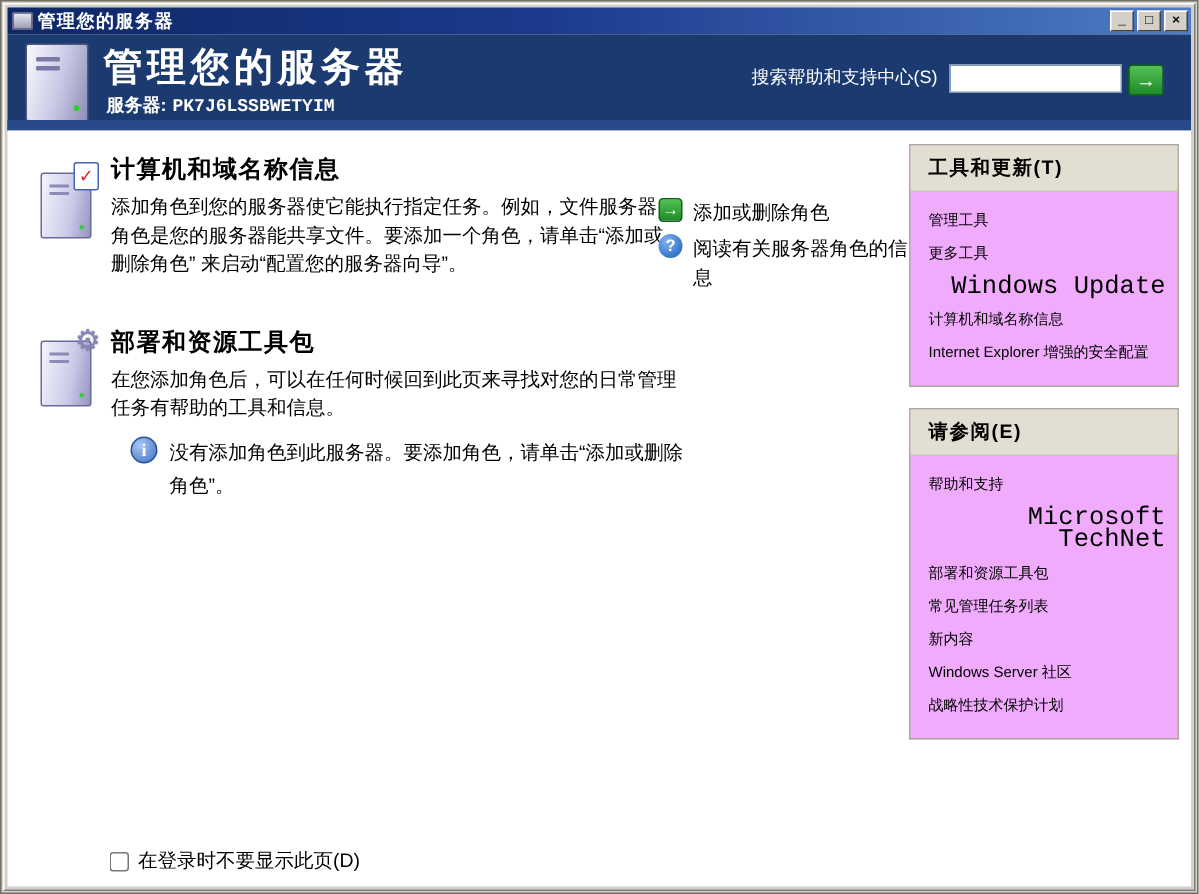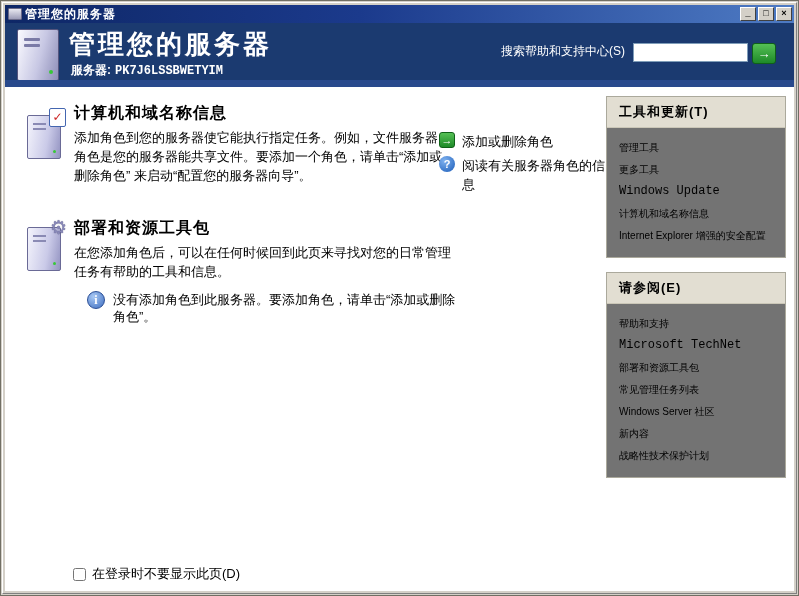--- a/index.html
+++ b/index.html
@@ -65,29 +65,29 @@
   .icon-help{ flex:0 0 auto; width:16px; height:16px; background:radial-gradient(circle at 35% 30%,#7FB2F0,#1B5CB8);
               border-radius:50%; color:#fff; font-weight:bold; font-size:11px; line-height:16px;
               text-align:center; margin-right:7px; }
   .action-link .lbl{ font-size:13px; color:#000; line-height:19px; }
 
   .note-row{ position:absolute; display:flex; align-items:flex-start; }
   .icon-info{ flex:0 0 auto; width:18px; height:18px; background:radial-gradient(circle at 35% 30%,#A8C8F4,#3E6EC0);
               border:1px solid #2A4E96; border-radius:50%; color:#fff; font-weight:bold; font-size:12px;
               line-height:16px; text-align:center; margin-right:8px;
               font-family:"Liberation Serif","DejaVu Serif",serif; }
-  .note-text{ font-size:13px; color:#000; line-height:17px; }
+  .note-text{ font-size:13px; color:#000; line-height:22px; }
 
   
-  .side-box{ position:absolute; left:601px; width:180px; background:#737373; border:1px solid #ABA99C; }
+  .side-box{ position:absolute; left:601px; width:180px; background:#f0abfc; border:1px solid #ABA99C; }
   .side-box .box-header{ background:#E2DED2; border-bottom:1px solid #CBC7B8; font-size:13px; font-weight:bold;
                          color:#000; padding:6px 0 6px 12px; letter-spacing:1px; }
   .side-box ul{ list-style:none; padding:9px 8px 10px 12px; }
   .side-box li{ font-size:10px; color:#000; line-height:15px; padding:3px 0 4px 0; cursor:pointer; }
-  .side-box li.en{ font-family:"Liberation Mono","DejaVu Sans Mono",monospace; font-size:12px; }
+  .side-box li.en{ font-family:"Liberation Mono","DejaVu Sans Mono",monospace; font-size:17px;text-align:right; }
   .side-box li.wrap{ width:158px; }
 
   
   .footer-check{ position:absolute; left:68px; top:478px; display:flex; align-items:center; }
   .footer-check input{ width:13px; height:13px; margin-right:6px; }
   .footer-check .lbl{ font-size:13px; color:#000; }
 </style>
 </head>
 <body>
 
@@ -166,22 +166,22 @@
       </ul>
     </div>
 
     <div class="side-box" style="top:185px;">
       <div class="box-header">请参阅(E)</div>
       <ul>
         <li>帮助和支持</li>
         <li class="en">Microsoft TechNet</li>
         <li>部署和资源工具包</li>
         <li>常见管理任务列表</li>
+        <li>新内容</li>
         <li>Windows Server 社区</li>
-        <li>新内容</li>
         <li>战略性技术保护计划</li>
       </ul>
     </div>
 
     <div class="footer-check">
       <input type="checkbox" style="">
       <span class="lbl">在登录时不要显示此页(D)</span>
     </div>
 
   </div>

